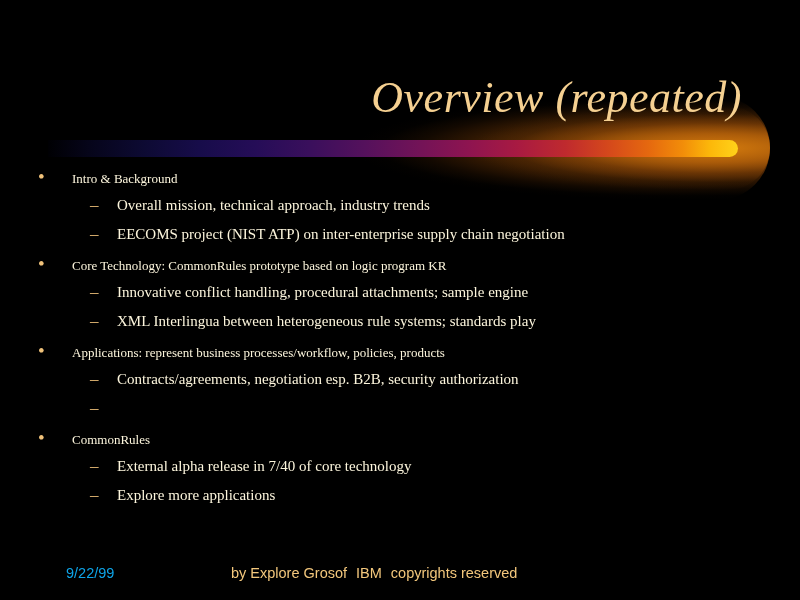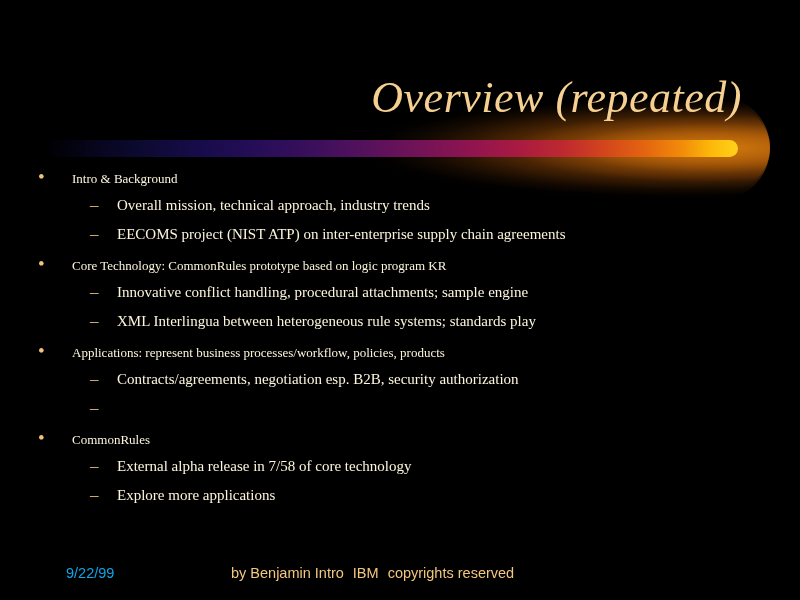--- a/index.html
+++ b/index.html
@@ -183,21 +183,21 @@
       <div class="bullet-row lvl1">
         <span class="marker">•</span>
         <span class="bullet-text">Intro &amp; Background</span>
       </div>
       <div class="bullet-row lvl2">
         <span class="marker">–</span>
         <span class="bullet-text">Overall mission, technical approach, industry trends</span>
       </div>
       <div class="bullet-row lvl2">
         <span class="marker">–</span>
-        <span class="bullet-text">EECOMS project (NIST ATP) on inter-enterprise supply chain agreements</span>
+        <span class="bullet-text">EECOMS project (NIST ATP) on inter-enterprise supply chain negotiation</span>
       </div>
       <div class="bullet-row lvl1">
         <span class="marker">•</span>
         <span class="bullet-text">Core Technology:  CommonRules prototype based on logic program KR</span>
       </div>
       <div class="bullet-row lvl2">
         <span class="marker">–</span>
         <span class="bullet-text">Innovative conflict handling, procedural attachments; sample engine</span>
       </div>
       <div class="bullet-row lvl2">
@@ -214,28 +214,28 @@
       </div>
       <div class="bullet-row lvl2">
         <span class="marker">–</span>
       </div>
       <div class="bullet-row lvl1">
         <span class="marker">•</span>
         <span class="bullet-text">CommonRules</span>
       </div>
       <div class="bullet-row lvl2">
         <span class="marker">–</span>
-        <span class="bullet-text">External alpha release in 7/58 of core technology</span>
+        <span class="bullet-text">External alpha release in 7/40 of core technology</span>
       </div>
       <div class="bullet-row lvl2">
         <span class="marker">–</span>
         <span class="bullet-text">Explore more applications</span>
       </div>
     </div>
 
   <div id="slide-footer">
     <span id="footer-date">9/22/99</span>
     <span id="footer-credit">
-      <span>by Benjamin Intro</span><span class="footer-gap"></span><span>IBM</span><span class="footer-gap"></span><span>copyrights reserved</span>
+      <span>by Explore Grosof</span><span class="footer-gap"></span><span>IBM</span><span class="footer-gap"></span><span>copyrights reserved</span>
     </span>
   </div>
 
 </div>
 
 </body></html>

